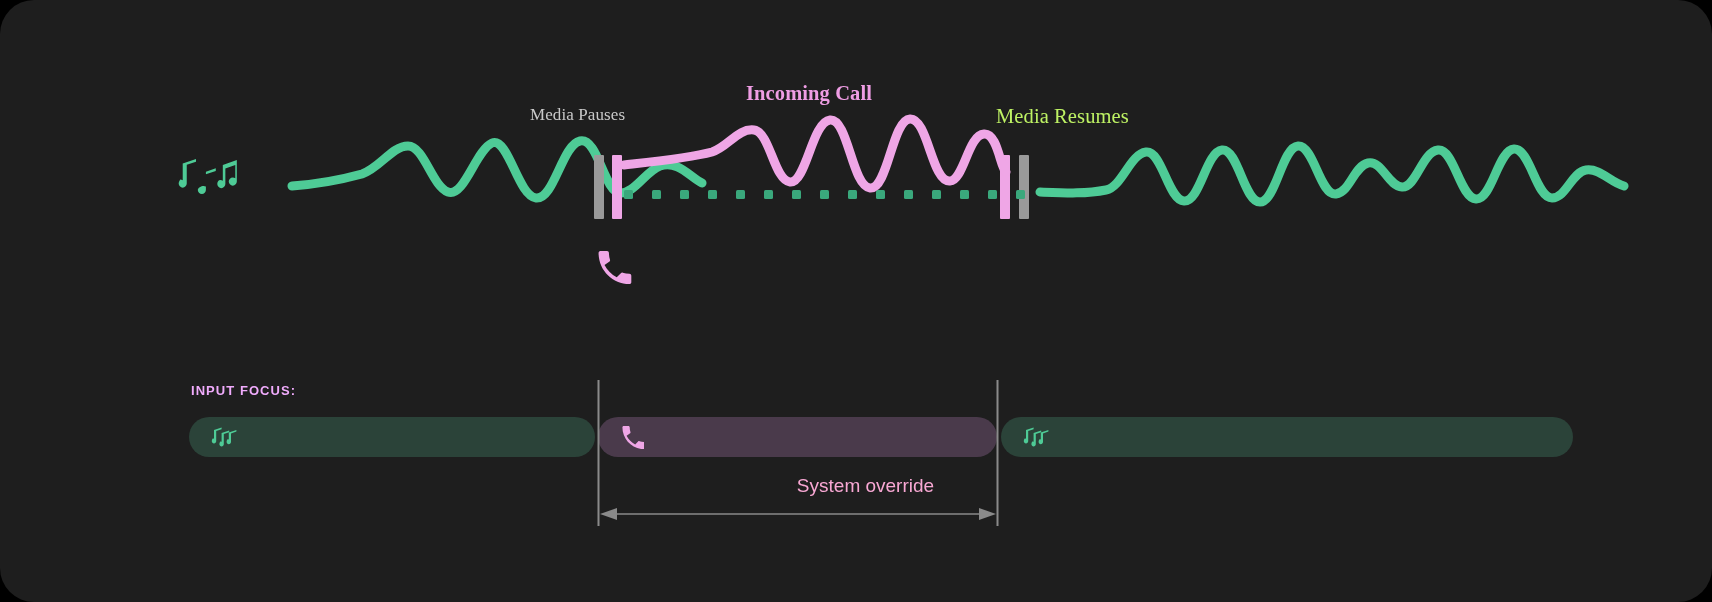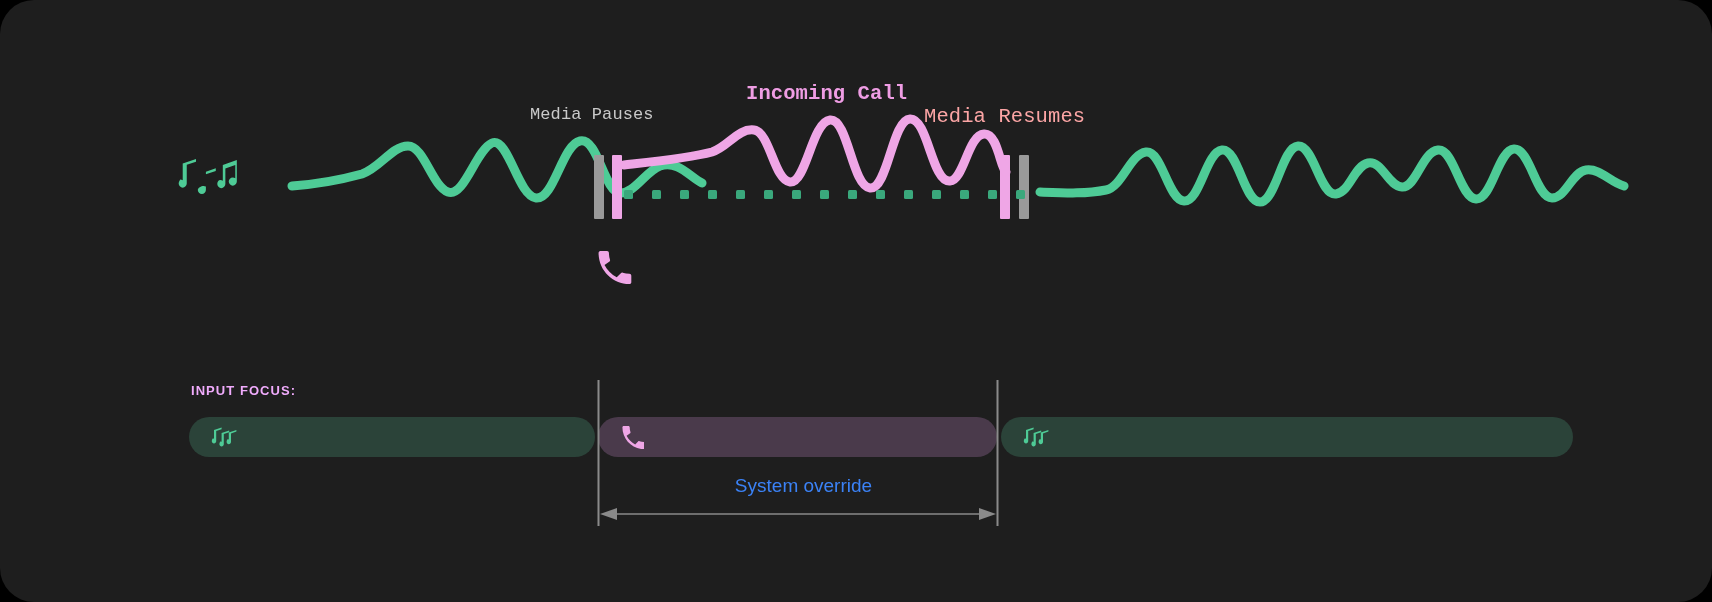--- a/index.html
+++ b/index.html
@@ -29,34 +29,34 @@
     position: absolute;
     left: 0;
     top: 0;
     width: 1712px;
     height: 330px;
   }
 
   .lbl {
     position: absolute;
     white-space: nowrap;
-    font-family: Liberation Mono, monospace;
+    font-family: Liberation Serif, serif;
   }
   .lbl-pauses {
     left: 530px;
     top: 105px;
     font-size: 17px;
     color: #c9c9c9;
     letter-spacing: 0.1px;
   }
   .lbl-resumes {
-    left: 924px;
+    left: 996px;
     top: 105px;
     font-size: 20.5px;
-    color: #fca5a5;
+    color: #bef264;
     letter-spacing: 0.1px;
   }
   .lbl-incoming {
     left: 746px;
     top: 82px;
     font-size: 20.5px;
     color: #ef9de4;
     font-weight: bold;
     letter-spacing: 0.1px;
   }
@@ -108,26 +108,26 @@
     line-height: 0;
   }
 
   .override-svg {
     position: absolute;
     left: 0;
     top: 380px;
   }
   .override-label {
     position: absolute;
-    left: 564px;
+    left: 626px;
     top: 475px;
     width: 399px;
     text-align: center;
     font-size: 19px;
-    color: #3b82f6;
+    color: #f9a8d4;
     padding-left: 40px;
   }
 </style>
 </head>
 <body>
 
 <div class="card">
 
   <div class="timeline">
 

